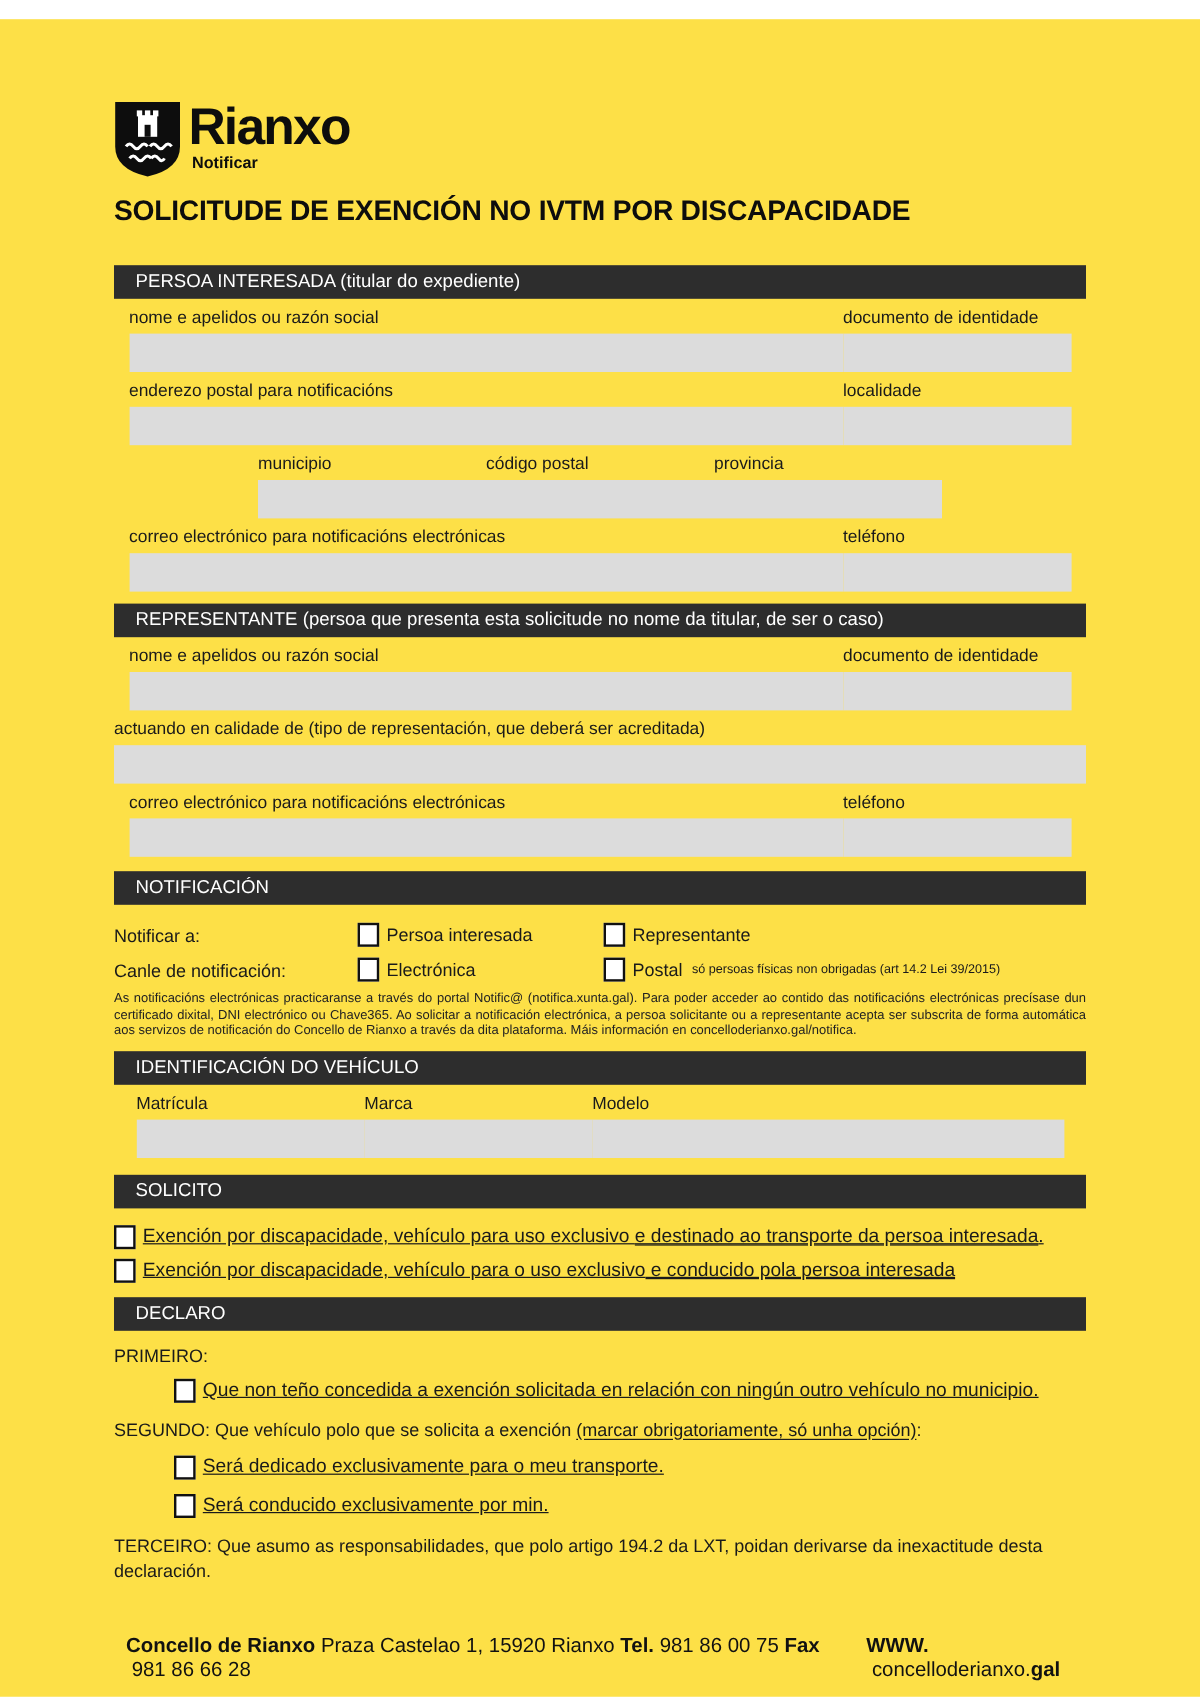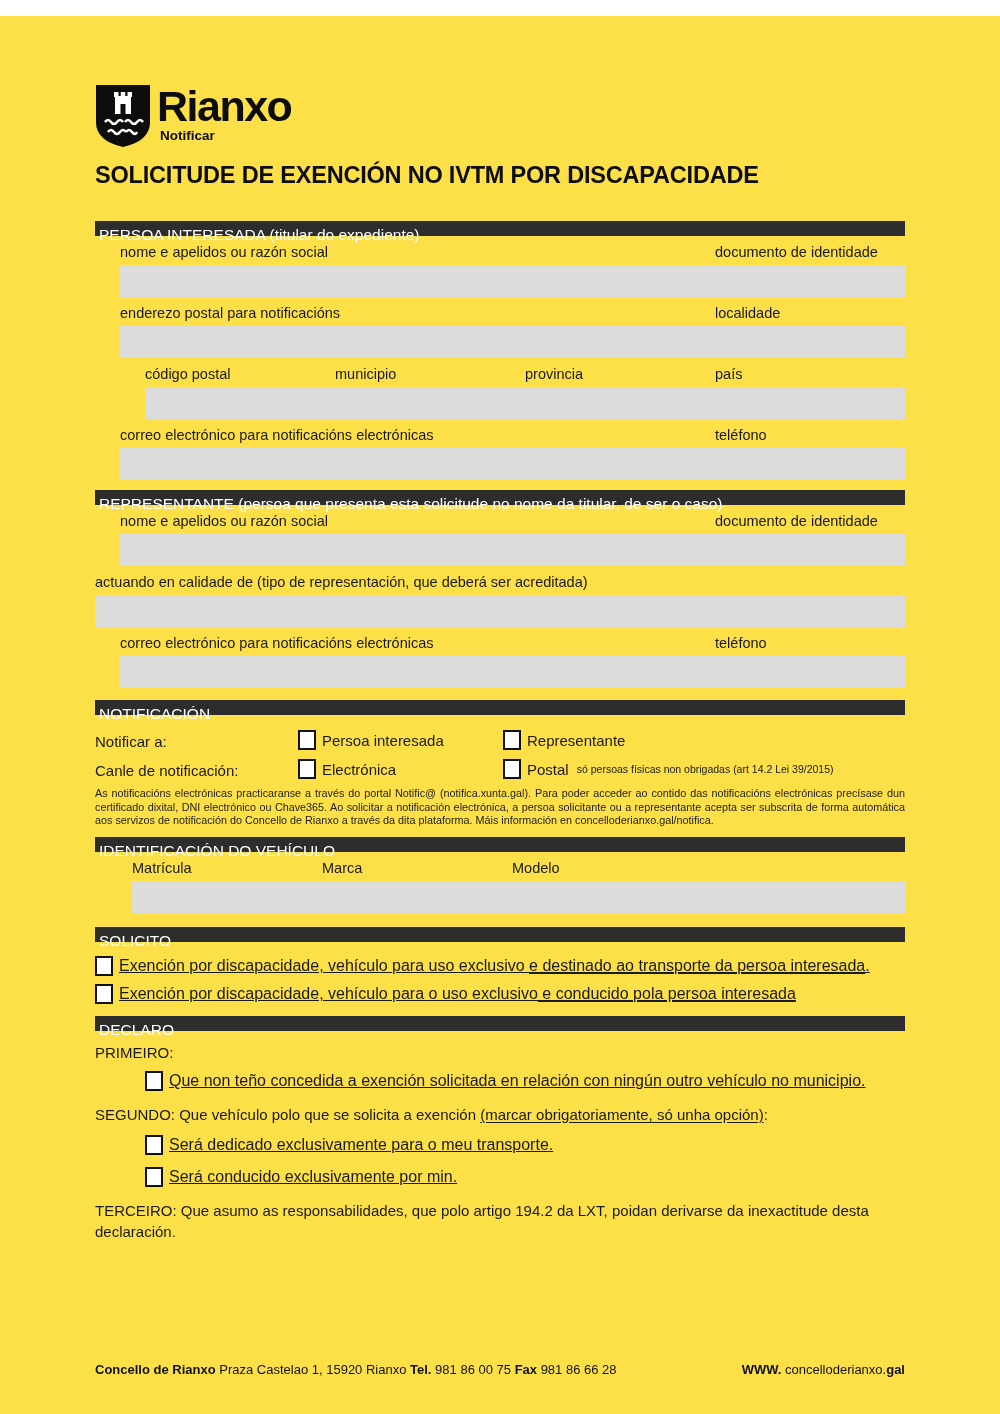--- a/index.html
+++ b/index.html
@@ -16,27 +16,27 @@
   .logo-row { display: flex; align-items: flex-start; height: 64px; }
   .logo-shield { width: 56px; height: 64px; flex: 0 0 auto; }
   .logo-text { margin-left: 6px; }
   .logo-word { font-size: 43px; font-weight: bold; letter-spacing: -1.5px; line-height: 44px; color:#0d0d0d; }
   .logo-sub { font-size: 13.5px; font-weight: bold; color:#0d0d0d; margin-left: 3px; margin-top: 0px; }
 
   .page-title { margin-top: 14px; font-size: 23.5px; font-weight: bold; letter-spacing: -0.2px; color:#0d0d0d; }
 
   
   .bar {
-    height: 15px; line-height: 27px; background: #2d2d2d; color: #ffffff;
-    font-size: 15.5px; padding-left: 4px; font-weight: normal;
+    height: 28px; line-height: 27px; background: #2d2d2d; color: #ffffff;
+    font-size: 15.5px; padding-left: 18px; font-weight: normal;
   }
   .mt-sec { margin-top: 32px; }
 
   
-  .frow { display: flex; justify-content: flex-end; margin-top: 7px; }
+  .frow { display: flex; justify-content: center; margin-top: 7px; }
   .cell-main { width: 595px; }
   .cell-side { width: 190px; }
   .cell-q { width: 190px; }
   .cell-wide { width: 393px; }
   .cell-full { width: 810px; }
   .flabel { font-size: 14.5px; line-height: 18px; color:#1a1a1a; }
   .fbox { height: 32px; background: #dcdcdc; margin-top: 4px; }
 
   
   .notif-row { display: flex; align-items: flex-end; margin-top: 9px; height: 24px; }
@@ -59,22 +59,22 @@
   .u { text-decoration: underline; text-underline-offset: 2px; }
   .indent { margin-left: 50px; }
   .body-line { font-size: 15px; margin-top: 11px; line-height: 21px; }
   .inline-box {
     display: inline-block; width: 135px; height: 28px; background: #dcdcdc;
     vertical-align: middle; margin-left: 8px;
   }
 
   
   .footer {
-    position: absolute; left: 95px; top: 1346px; width: 810px;
-    display: flex; justify-content: space-between; font-size: 13px; color:#111;align-items:flex-end;
+    position: absolute; left: 105px; top: 1346px; width: 810px;
+    display: flex; justify-content: space-between; font-size: 17px; color:#111;align-items:flex-end;
   }
   .b { font-weight: bold; }
   .footer .sep { white-space: pre; }
 </style>
 </head>
 <body>
 
 <div class="page">
   <div class="content">
 
@@ -120,33 +120,29 @@
         <div class="fbox"></div>
       </div>
       <div class="cell-side">
         <div class="flabel">localidade</div>
         <div class="fbox"></div>
       </div>
     </div>
 
     <div class="frow">
       <div class="cell-q">
+        <div class="flabel">municipio</div>
+        <div class="fbox"></div>
+      </div>
+      <div class="cell-q">
         <div class="flabel">código postal</div>
         <div class="fbox"></div>
       </div>
       <div class="cell-q">
-        <div class="flabel">municipio</div>
-        <div class="fbox"></div>
-      </div>
-      <div class="cell-q">
         <div class="flabel">provincia</div>
-        <div class="fbox"></div>
-      </div>
-      <div class="cell-q">
-        <div class="flabel">país</div>
         <div class="fbox"></div>
       </div>
     </div>
 
     <div class="frow">
       <div class="cell-main">
         <div class="flabel">correo electrónico para notificacións electrónicas</div>
         <div class="fbox"></div>
       </div>
       <div class="cell-side">

